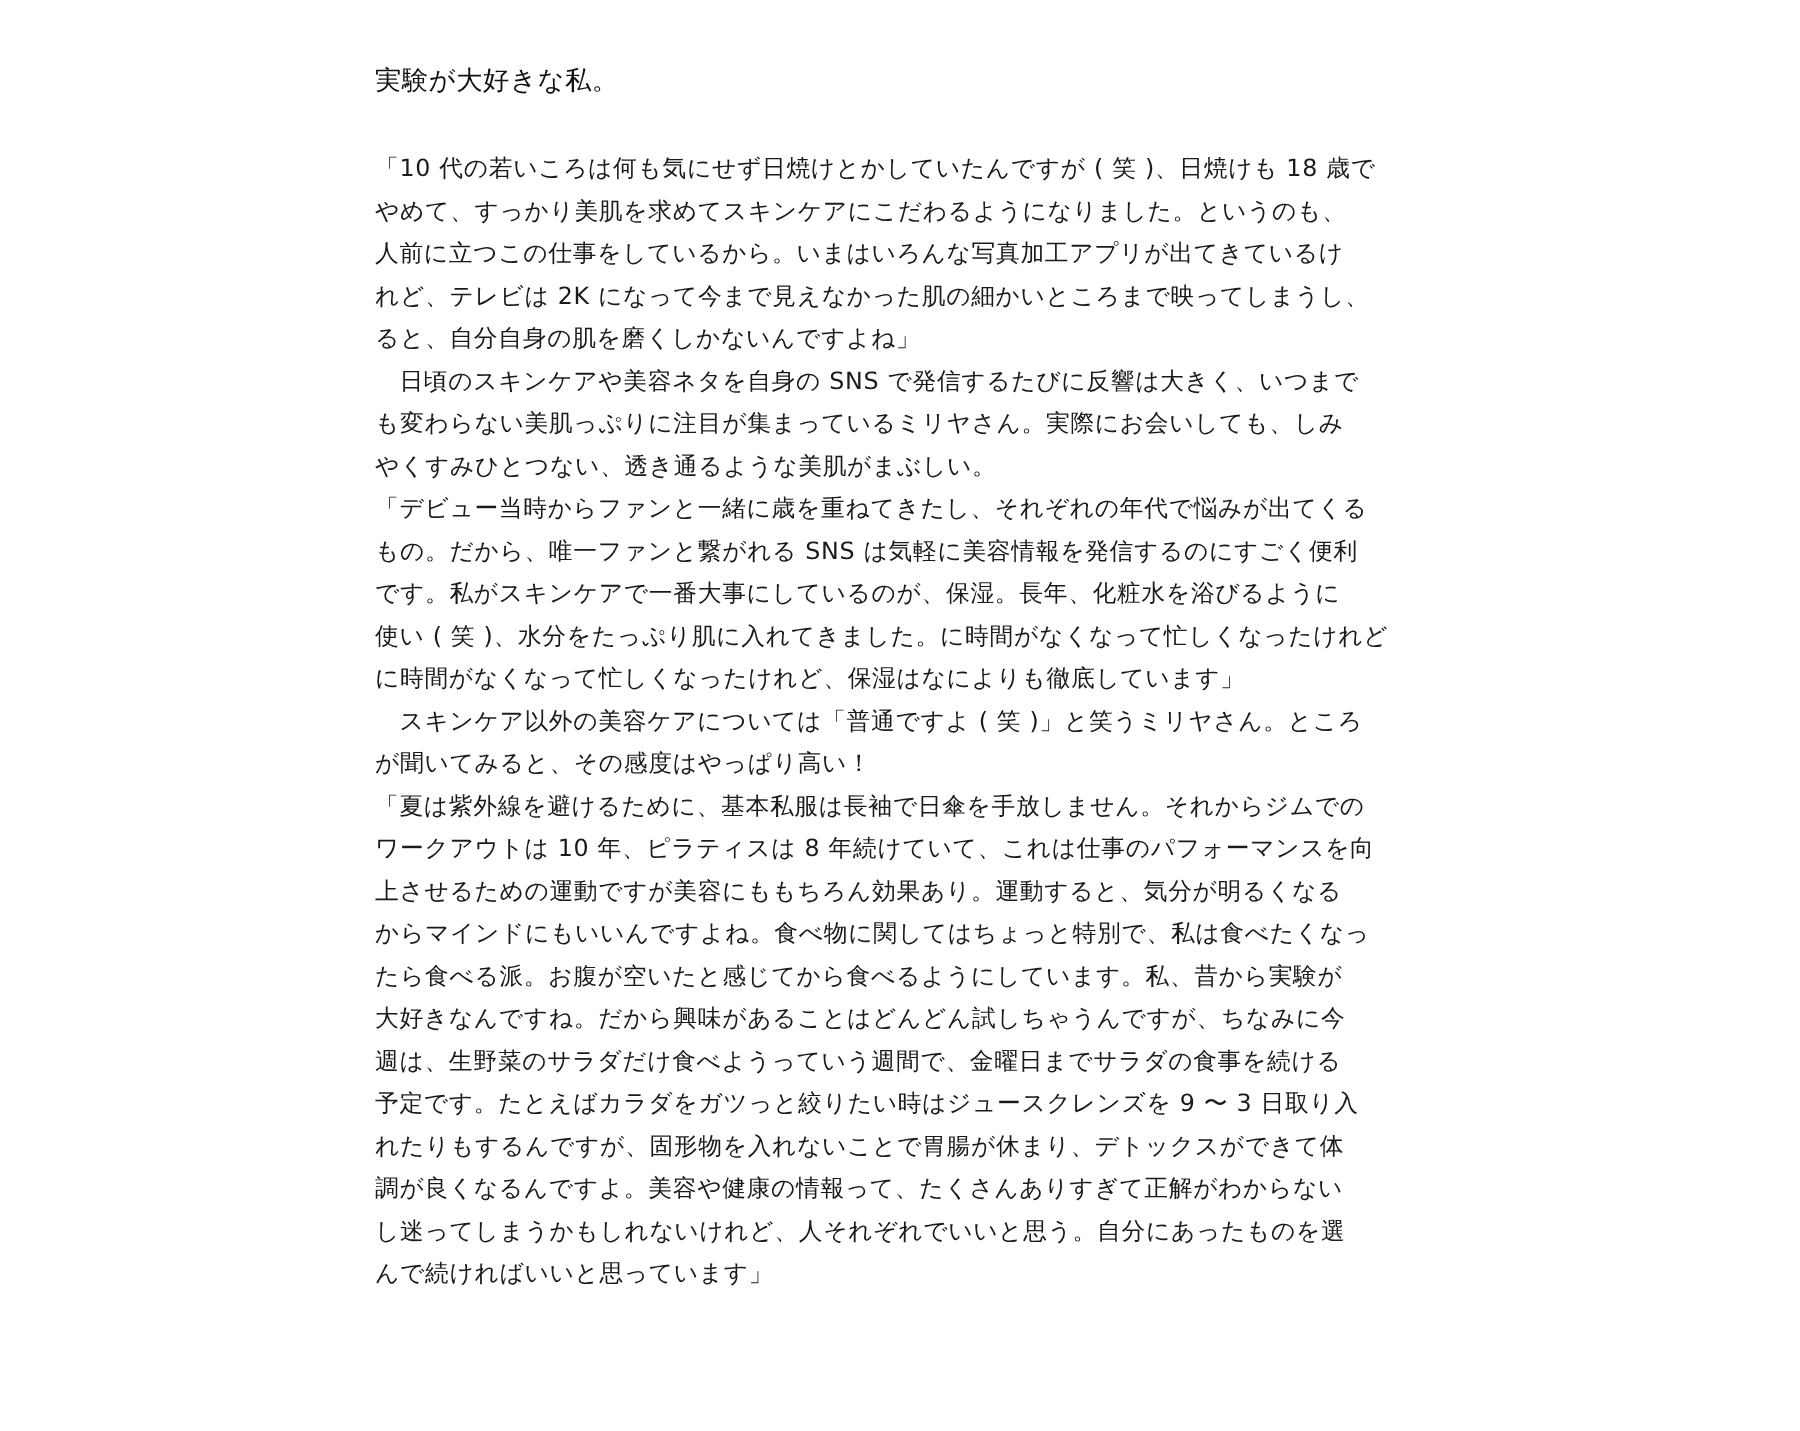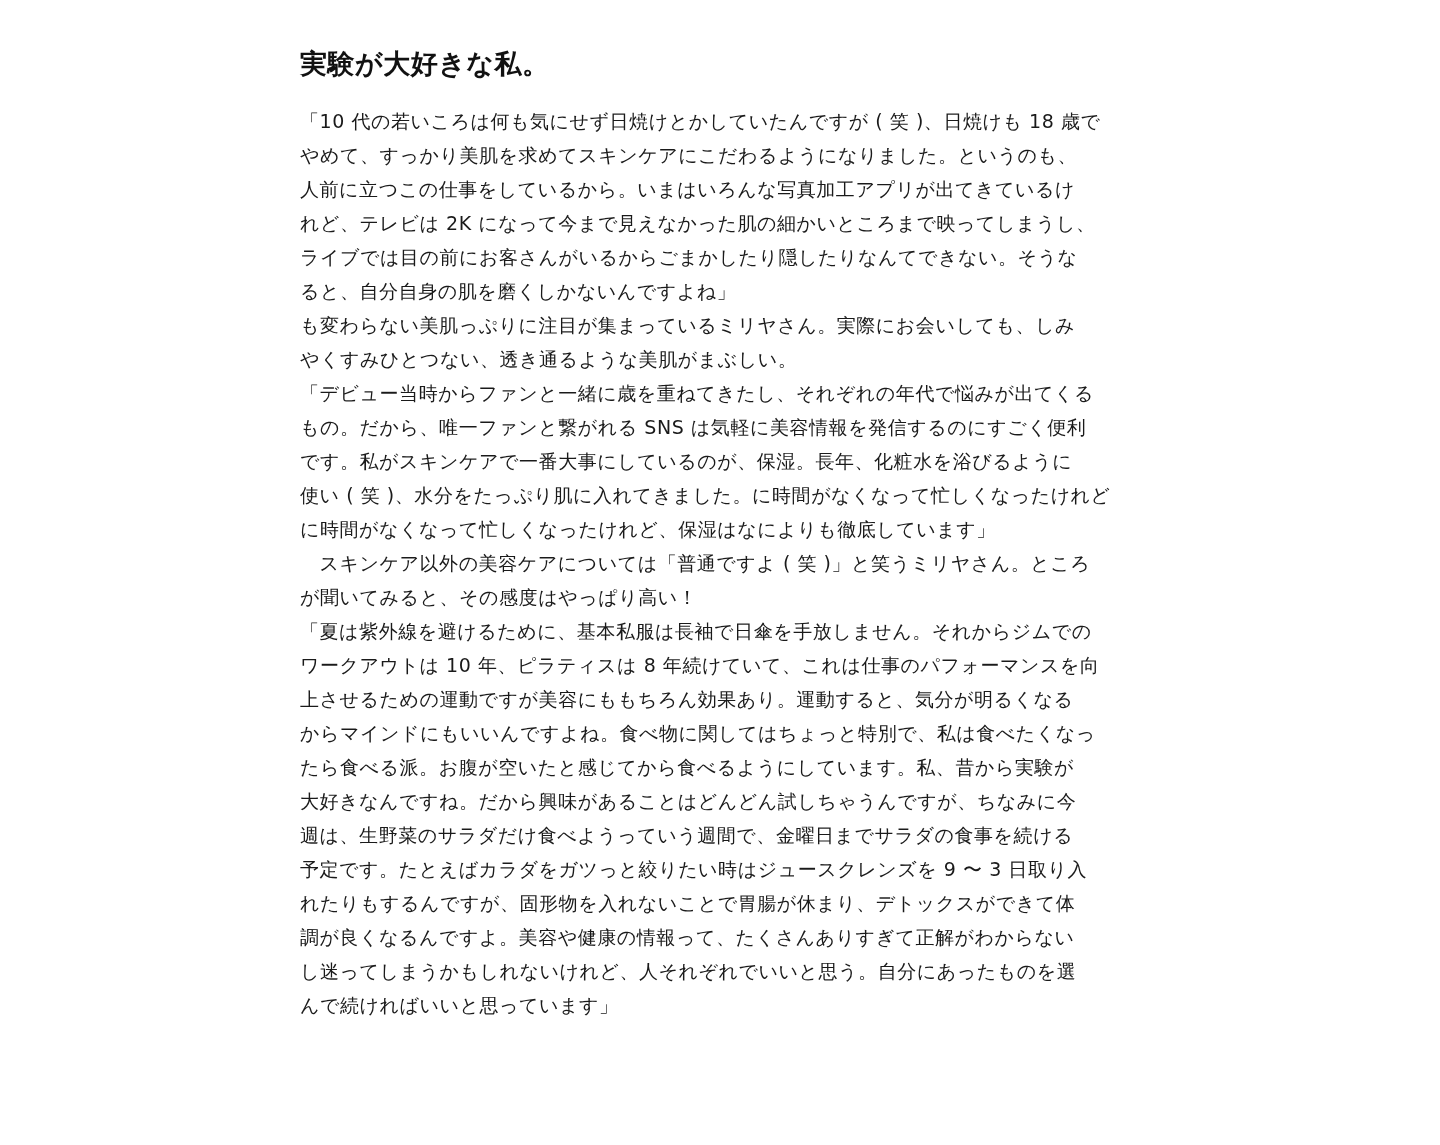--- a/index.html
+++ b/index.html
@@ -15,32 +15,32 @@
       font-family: "DejaVu Sans", "Liberation Sans", sans-serif;
     }
     .article {
       position: absolute;
       left: 300px;
       top: 46px;
       width: 800px;
     }
     .headline {
       margin: 0;
-      font-size: 27px;
-      font-weight: bold;
+      font-size: 21px;
+      font-weight: normal;
       line-height: 36px;
       color: #111111;
       letter-spacing: 0.5px;
     }
     .headline .hl-line {
       display: block;
       white-space: nowrap;
     }
     .body {
-      margin-top: 22px;
+      margin-top: 36px;
     }
     .line {
       display: block;
       white-space: nowrap;
       font-size: 19px;
       line-height: 34px;
       height: 34px;
       color: #1a1a1a;
       letter-spacing: 0.55px;
       overflow: visible;
@@ -54,25 +54,25 @@
     <span class="hl-line">実験が大好きな私。</span>
   </h1>
 
   <div class="body">
 
     <div class="para">
       <span class="line">「10 代の若いころは何も気にせず日焼けとかしていたんですが ( 笑 )、日焼けも 18 歳で</span>
       <span class="line">やめて、すっかり美肌を求めてスキンケアにこだわるようになりました。というのも、</span>
       <span class="line">人前に立つこの仕事をしているから。いまはいろんな写真加工アプリが出てきているけ</span>
       <span class="line">れど、テレビは 2K になって今まで見えなかった肌の細かいところまで映ってしまうし、</span>
-      <span class="line">ライブでは目の前にお客さんがいるからごまかしたり隠したりなんてできない。そうな</span>
       <span class="line">ると、自分自身の肌を磨くしかないんですよね」</span>
     </div>
 
     <div class="para">
+      <span class="line">　日頃のスキンケアや美容ネタを自身の SNS で発信するたびに反響は大きく、いつまで</span>
       <span class="line">も変わらない美肌っぷりに注目が集まっているミリヤさん。実際にお会いしても、しみ</span>
       <span class="line">やくすみひとつない、透き通るような美肌がまぶしい。</span>
     </div>
 
     <div class="para">
       <span class="line">「デビュー当時からファンと一緒に歳を重ねてきたし、それぞれの年代で悩みが出てくる</span>
       <span class="line">もの。だから、唯一ファンと繋がれる SNS は気軽に美容情報を発信するのにすごく便利</span>
       <span class="line">です。私がスキンケアで一番大事にしているのが、保湿。長年、化粧水を浴びるように</span>
       <span class="line">使い ( 笑 )、水分をたっぷり肌に入れてきました。に時間がなくなって忙しくなったけれど</span>
       <span class="line">に時間がなくなって忙しくなったけれど、保湿はなによりも徹底しています」</span>

